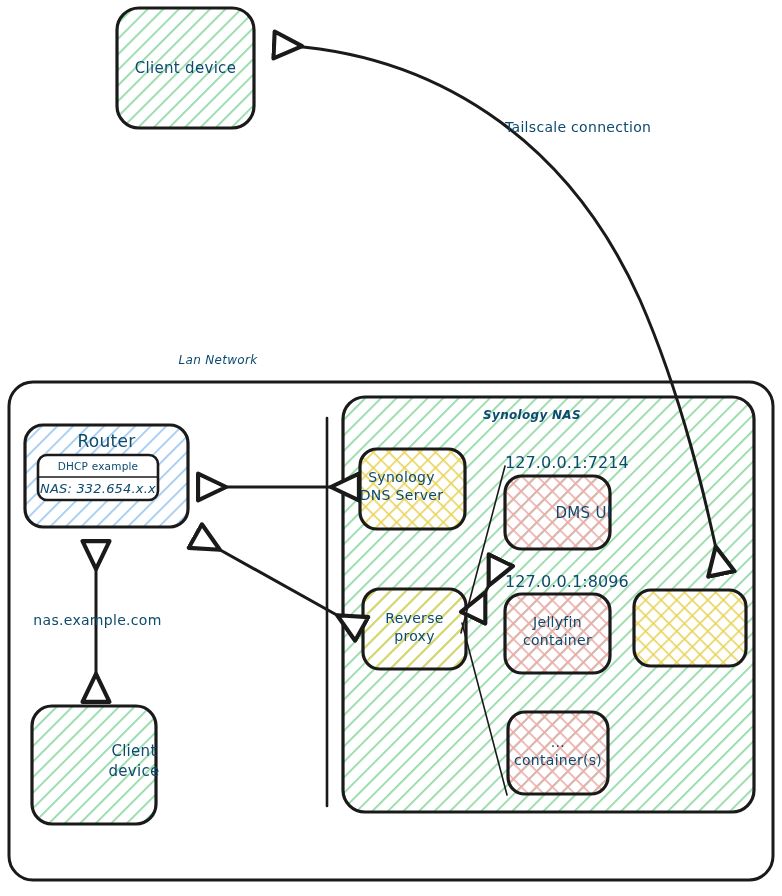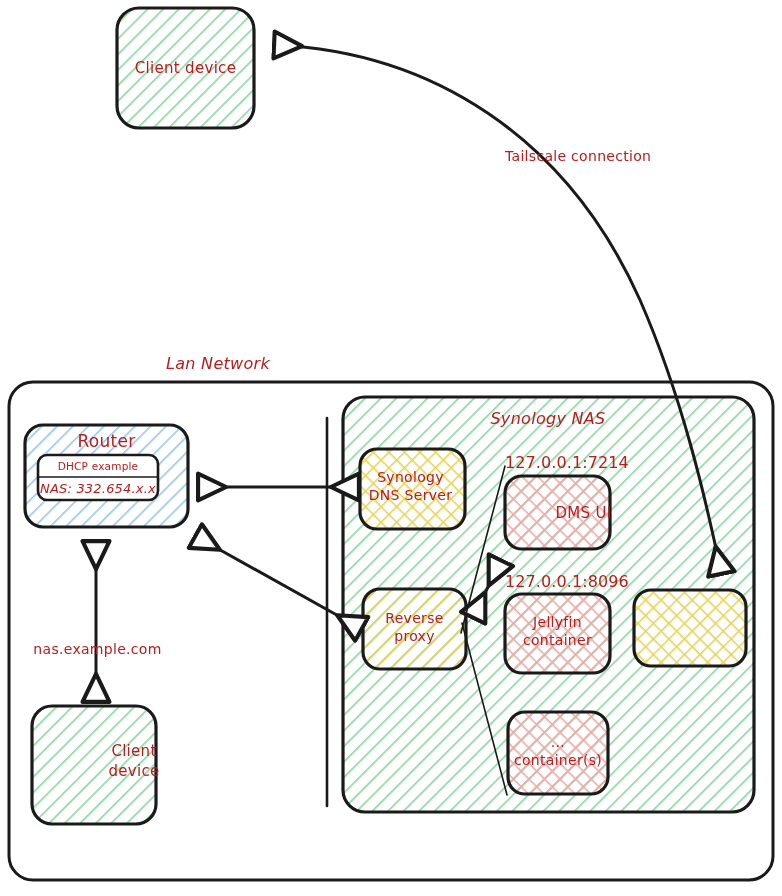--- a/index.html
+++ b/index.html
@@ -6,32 +6,32 @@
   body{
     width:782px;height:896px;position:relative;overflow:hidden;
     font-family:"DejaVu Sans","Liberation Sans",sans-serif;
     color:#1a1a1a;
   }
   #stage{position:absolute;left:0;top:0;width:782px;height:896px;}
   svg.layer{position:absolute;left:0;top:0;width:782px;height:896px;overflow:visible;}
   .lbl{
     position:absolute;
     font-family:"DejaVu Sans","Liberation Sans",sans-serif;
-    color:#b91c1c;
+    color:#0c4a6e;
     text-align:center;
     line-height:1.32;
     white-space:pre;
     pointer-events:none;
     letter-spacing:.3px;
   }
   .node-label{font-size:15px;}
   .node-label.sm{font-size:14px;}
-  .group-title{font-size:16px;font-style:italic;}
+  .group-title{font-size:12px;font-style:italic;}
   .port-label{font-size:16px;letter-spacing:.1px;}
-  .edge-label{font-size:14px;margin-top:29px;}
+  .edge-label{font-size:14px;}
   .caption{font-size:14px;}
   .mini-head{font-size:10.5px;letter-spacing:.2px;}
   .mini-val{font-size:13px;font-style:italic;letter-spacing:.2px;}
 </style>
 </head>
 <body>
 
 <div id="stage">
 
   <svg class="layer" viewBox="0 0 782 896" xmlns="http://www.w3.org/2000/svg">
@@ -129,34 +129,34 @@
 
     <path d="M 462 623 L 507 795" fill="none" stroke="#1a1a1a" stroke-width="1.6" stroke-linecap="round"></path>
   </svg>
 
   <div class="lbl node-label" style="left:117px;top:59px;width:137px;">Client device</div>
 
   <div class="lbl edge-label" style="left:505px;top:118px;width:200px;text-align:left;">Tailscale connection</div>
 
   <div class="lbl group-title" style="left:118px;top:353px;width:200px;">Lan Network</div>
 
-  <div class="lbl group-title" style="left:448px;top:408px;width:200px;">Synology NAS</div>
+  <div class="lbl group-title" style="left:432px;top:408px;width:200px;font-weight:bold;">Synology NAS</div>
 
   <div class="lbl node-label" style="left:25px;top:430px;width:163px;font-size:17px;">Router</div>
 
   <div class="lbl mini-head" style="left:38px;top:460px;width:120px;">DHCP example</div>
 
   <div class="lbl mini-val" style="left:38px;top:480px;width:120px;">NAS: 332.654.x.x</div>
 
   <div class="lbl edge-label" style="left:10px;top:611px;width:175px;">nas.example.com</div>
 
   <div class="lbl node-label" style="left:44px;top:742px;width:124px;padding-left:28px;">Client
 device</div>
 
-  <div class="lbl node-label sm" style="left:356px;top:468px;width:109px;">Synology
+  <div class="lbl node-label sm" style="left:347px;top:468px;width:109px;">Synology
 DNS Server</div>
 
   <div class="lbl node-label sm" style="left:363px;top:609px;width:103px;">Reverse
 proxy</div>
 
   <div class="lbl port-label" style="left:505px;top:452px;width:116px;">127.0.0.1:7214</div>
 
   <div class="lbl node-label" style="left:505px;top:504px;width:105px;margin-left:26px;">DMS UI</div>
 
   <div class="lbl port-label" style="left:505px;top:571px;width:116px;">127.0.0.1:8096</div>

